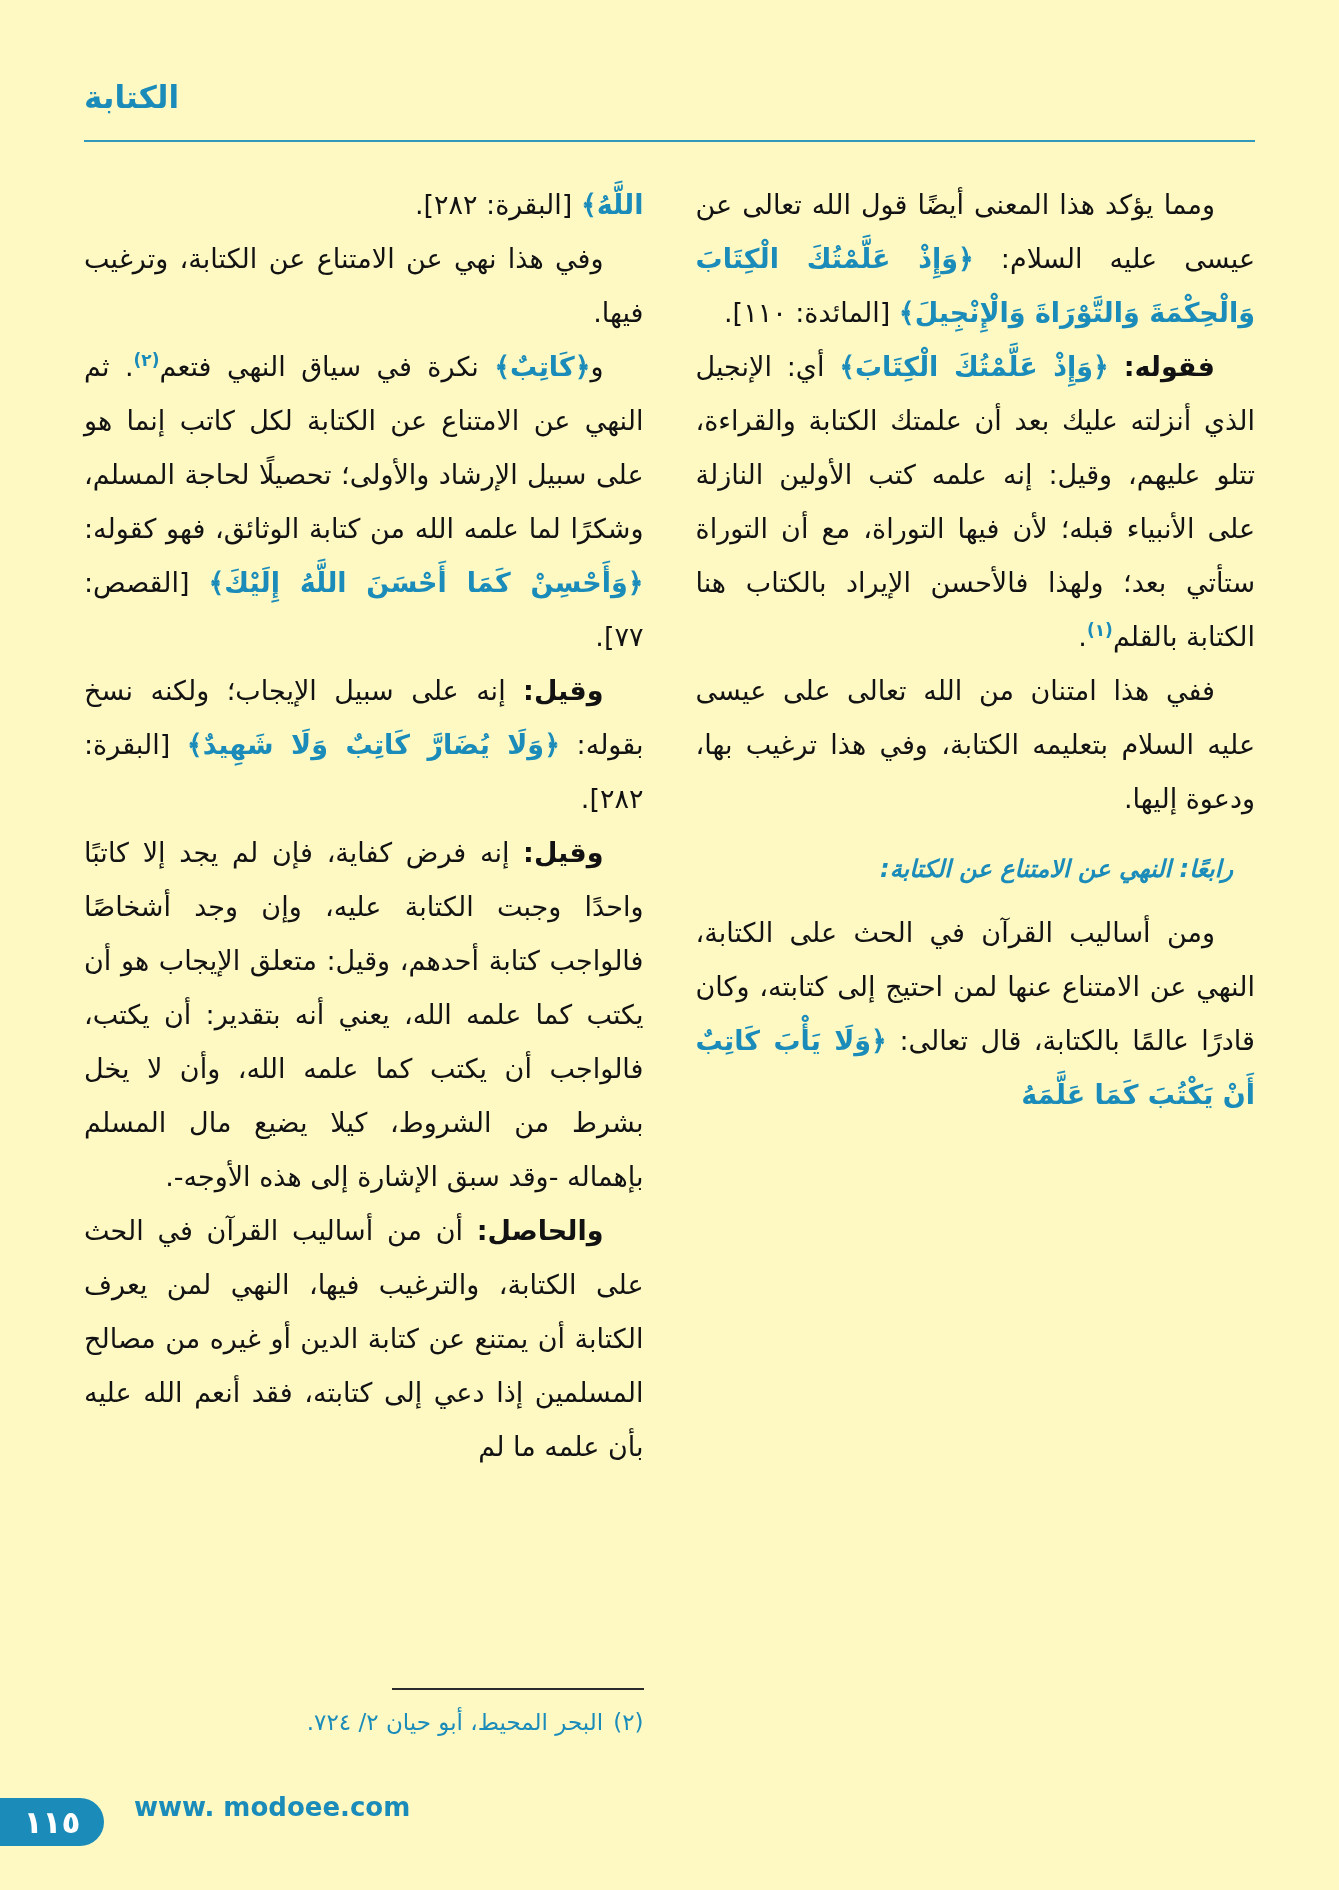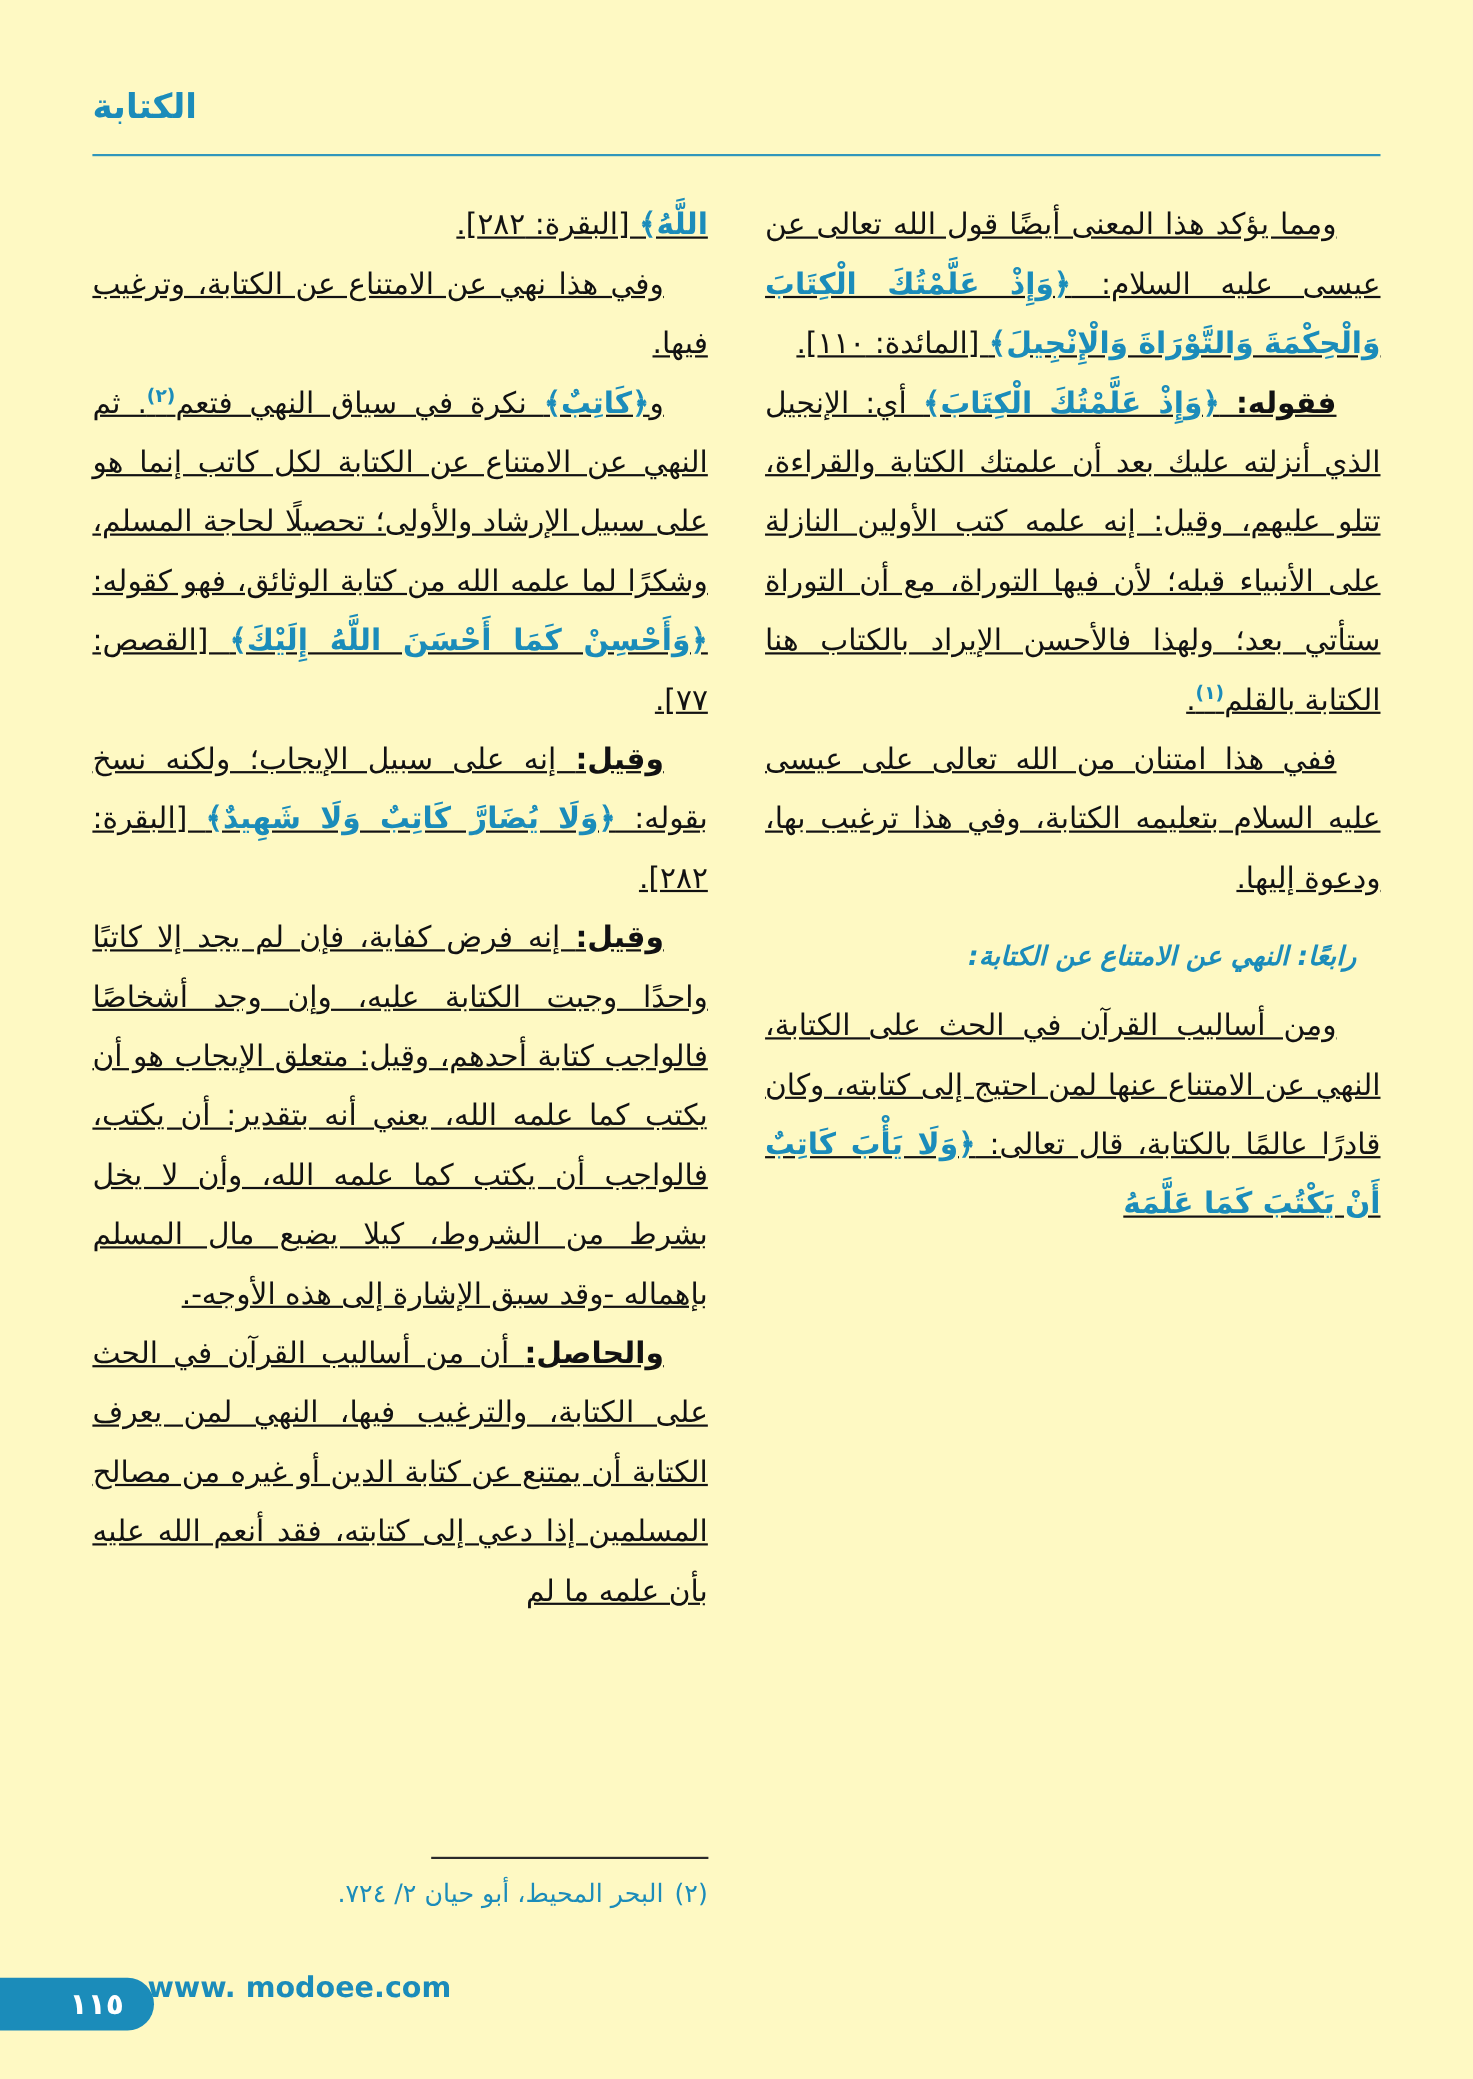--- a/index.html
+++ b/index.html
@@ -19,21 +19,21 @@
     background:var(--accent); opacity:.9;
   }
   .content{
     position:absolute; top:178px; left:84px; width:1171px; bottom:150px;
     display:flex; gap:52px;
   }
   .col{ flex:1 1 0; display:flex; flex-direction:column; min-width:0; }
   .col-text{
     font-size:27px; line-height:54px; text-align:justify;
   }
-  .para{ margin:0; text-indent:40px;text-decoration:underline; }
+  .para{ margin:0; text-indent:40px; }
   .para.noindent{ text-indent:0; }
   .heading{
     margin:16px 0 10px; color:var(--accent); font-weight:bold;
     font-size:24px; line-height:54px; text-indent:22px; text-align:right;font-style:italic;
   }
   .run-n{}
   .run-b{ font-weight:bold; }
   .run-q{ color:var(--accent); font-weight:bold; }
   .run-fn{
     color:var(--accent); font-weight:bold; font-size:17px;
@@ -45,21 +45,21 @@
     margin:0 0 14px auto; 
   }
   .fn-line{
     font-size:23px; line-height:36px; color:var(--accent); text-align:right;
   }
   .fn-marker{ margin-left:10px; }
   .page-badge{
     position:absolute; left:0; bottom:44px; width:104px; height:48px;
     background:var(--accent); border-radius:0 26px 26px 0;
     display:flex; align-items:center; justify-content:center;
-    color:#ffffff; font-size:27px; font-weight:bold;padding-left:36px;
+    color:#ffffff; font-size:31px; font-weight:bold;
   }
   .website{
     position:absolute; left:134px; bottom:68px;
     color:var(--accent); font-size:26px; font-weight:bold; direction:ltr;
   }
 </style>
 </head>
 <body>
 
 <div class="page">

